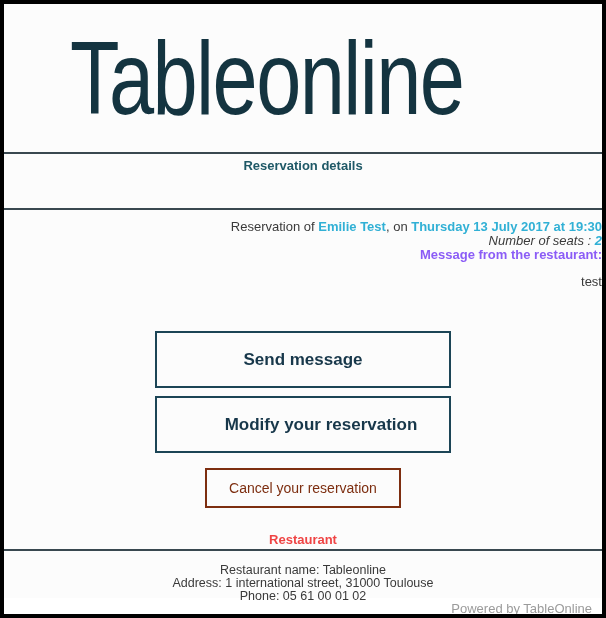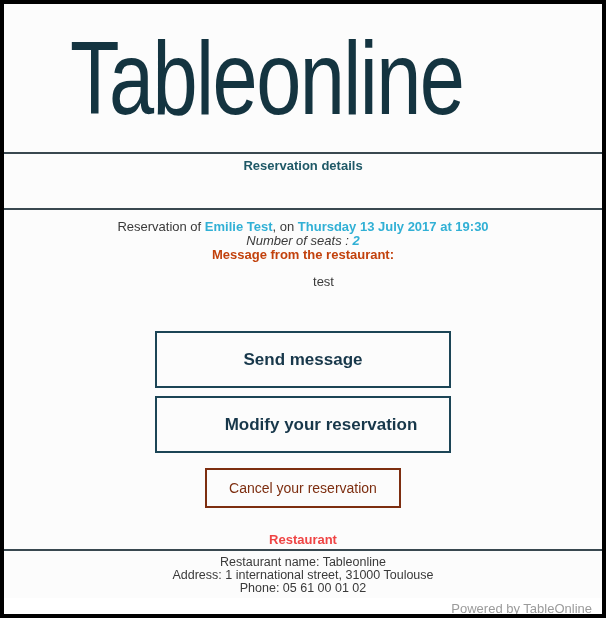--- a/index.html
+++ b/index.html
@@ -52,33 +52,33 @@
     margin-top: 4px;
     font-size: 13px;
     font-weight: bold;
     color: #1e5866;
   }
 
   
   .details {
     height: 121px;
     padding-top: 10px;
-    text-align: center;
+    text-align: right;
     font-size: 13px;
     line-height: 14px;
     color: #3a3a3a;
   }
   .accent {
     color: #31b0d5;
     font-weight: bold;
   }
   .details .seats-row { font-style: italic; }
   .details .message-label {
     font-weight: bold;
-    color: #c2410c;
+    color: #8b5cf6;
   }
   .details .message-text { margin-top: 13px; padding-left: 41px; }
 
   
   .actions {
     height: 198px;
     text-align: center;
   }
   .btn {
     display: block;
@@ -110,21 +110,21 @@
   .restaurant-title {
     height: 20px;
     padding-top: 3px;
     text-align: center;
     font-size: 13px;
     font-weight: bold;
     color: #ef4444;
   }
   .restaurant-info {
     height: 47px;
-    padding-top: 5px;
+    padding-top: 13px;
     text-align: center;
     font-size: 12.5px;
     line-height: 13px;
     color: #3a3a3a;
   }
 
   
   .footer {
     height: 20px;
     background: #ffffff;

